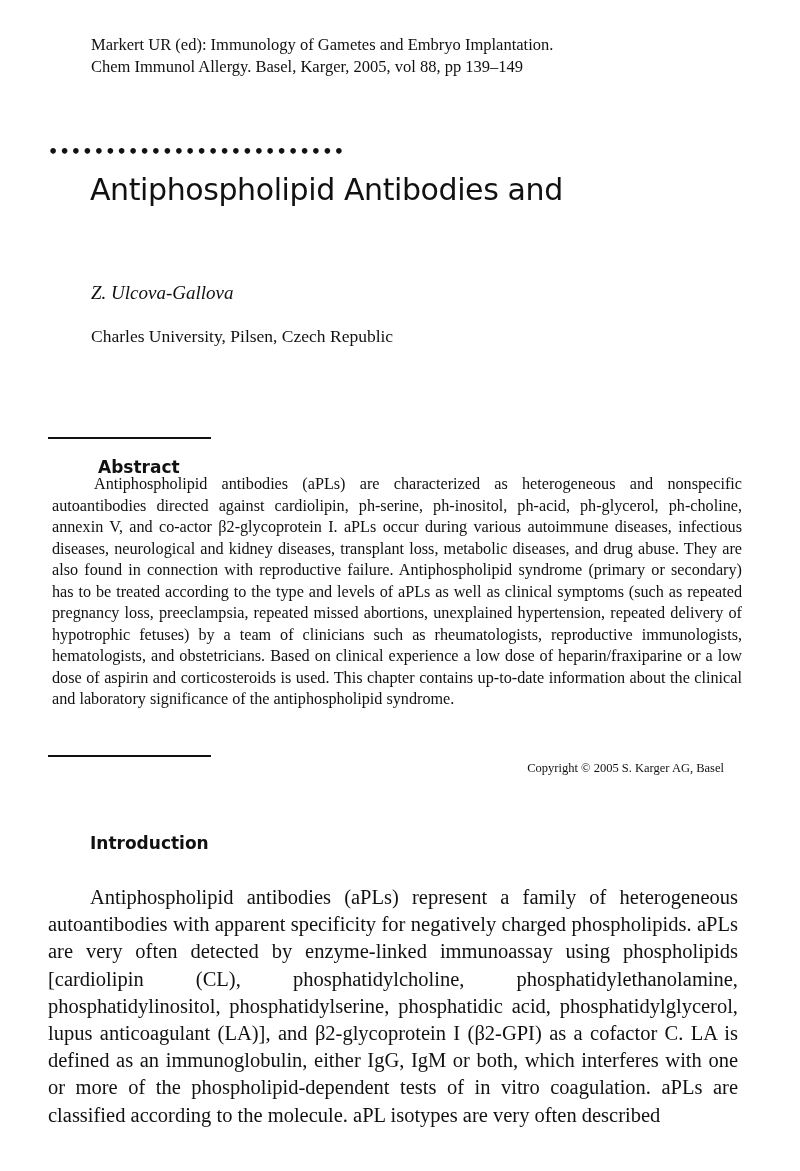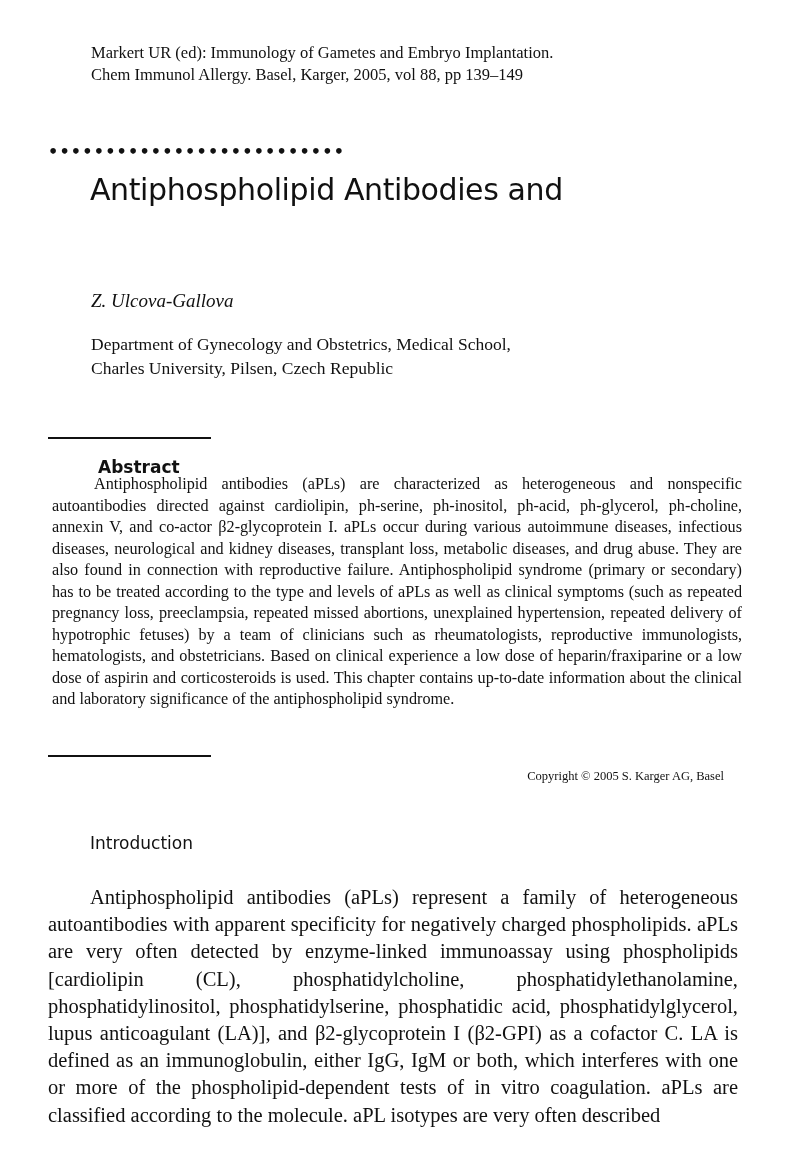--- a/index.html
+++ b/index.html
@@ -1,50 +1,49 @@
 <!DOCTYPE html>
 <html><head>
 <meta charset="utf-8">
 <style>
   html, body { margin: 0; padding: 0; background: #ffffff; }
   body { width: 800px; height: 1171px; position: relative; overflow: hidden; color: #111; }
-  .serif { font-family: "Liberation Serif", "DejaVu Serif", serif; margin-top: 8px; }
+  .serif { font-family: "Liberation Serif", "DejaVu Serif", serif; }
   .sans { font-family: "DejaVu Sans", "Liberation Sans", sans-serif; }
   #citation { position: absolute; left: 91px; top: 34px; font-size: 16.5px; line-height: 22px; }
   #dots { position: absolute; left: 48px; top: 146px; font-size: 16px; letter-spacing: 1.2px; line-height: 12px; font-weight: bold; }
   #title { position: absolute; left: 90px; top: 170px; font-size: 30px; line-height: 40px; font-weight: normal; letter-spacing: -0.4px; margin: 0; }
   #author { position: absolute; left: 91px; top: 282px; font-size: 19px; font-style: italic; text-align: center; }
   #affil { position: absolute; left: 91px; top: 324px; font-size: 17.5px; line-height: 24px; }
   .rule { position: absolute; height: 2px; background: #111; }
   #rule1 { left: 48px; top: 437px; width: 163px; }
   #rule2 { left: 48px; top: 755px; width: 163px; height: 1.5px; }
   #abstract-heading { position: absolute; left: 90px; top: 449px; font-size: 17px; font-weight: bold; margin: 8px; }
   #abstract-body { position: absolute; left: 48px; top: 470px; width: 690px; font-size: 16.2px; line-height: 21.5px; text-align: justify; text-indent: 42px; margin: 4px; }
   #copyright { position: absolute; right: 76px; top: 761px; font-size: 12.5px; }
-  #intro-heading { position: absolute; left: 90px; top: 833px; font-size: 17px; font-weight: normal; margin: 0; }
+  #intro-heading { position: absolute; left: 90px; top: 833px; font-size: 17px; font-weight: bold; margin: 0; }
   #intro-body { position: absolute; left: 48px; top: 884px; width: 690px; font-size: 20.5px; line-height: 27.2px; text-align: justify; text-indent: 42px; margin: 0; }
 </style>
 </head>
 <body>
 
 <div id="citation" class="serif">
   <div>Markert UR (ed): Immunology of Gametes and Embryo Implantation.</div>
   <div>Chem Immunol Allergy. Basel, Karger, 2005, vol 88, pp 139–149</div>
 </div>
 
 <div id="dots" class="sans">••••••••••••••••••••••••••</div>
 
 <h1 id="title" class="sans">
   <span>Antiphospholipid Antibodies and</span><br>
 </h1>
 
 <div id="author" class="serif">Z. Ulcova-Gallova</div>
 
 <div id="affil" class="serif">
-  <div>Department of Gynecology and Obstetrics, Medical School,</div>
   <div>Charles University, Pilsen, Czech Republic</div>
 </div>
 
 <div id="rule1" class="rule"></div>
 
 <h2 id="abstract-heading" class="sans">Abstract</h2>
 <p id="abstract-body" class="serif">Antiphospholipid antibodies (aPLs) are characterized as heterogeneous and nonspecific autoantibodies directed against cardiolipin, ph-serine, ph-inositol, ph-acid, ph-glycerol, ph-choline, annexin V, and co-actor β2-glycoprotein I. aPLs occur during various autoimmune diseases, infectious diseases, neurological and kidney diseases, transplant loss, metabolic diseases, and drug abuse. They are also found in connection with reproductive failure. Antiphospholipid syndrome (primary or secondary) has to be treated according to the type and levels of aPLs as well as clinical symptoms (such as repeated pregnancy loss, preeclampsia, repeated missed abortions, unexplained hypertension, repeated delivery of hypotrophic fetuses) by a team of clinicians such as rheumatologists, reproductive immunologists, hematologists, and obstetricians. Based on clinical experience a low dose of heparin/fraxiparine or a low dose of aspirin and corticosteroids is used. This chapter contains up-to-date information about the clinical and laboratory significance of the antiphospholipid syndrome.</p>
 
 <div id="rule2" class="rule"></div>
 

